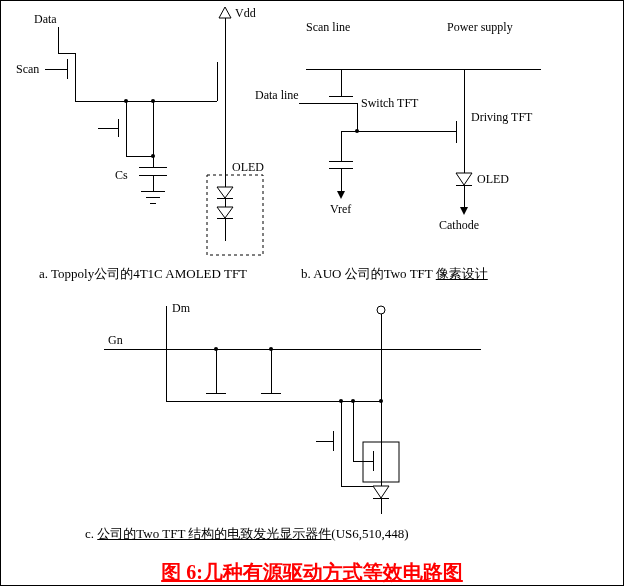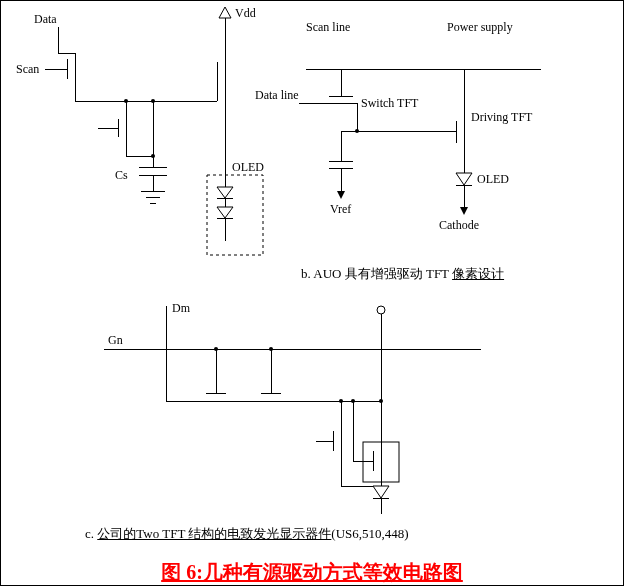--- a/index.html
+++ b/index.html
@@ -162,23 +162,24 @@
     <circle class="dot" cx="125" cy="53" r="2"></circle>
     <circle class="dot" cx="180" cy="53" r="2"></circle>
     <circle class="dot" cx="250" cy="105" r="2"></circle>
     <circle class="dot" cx="262" cy="105" r="2"></circle>
     <circle class="dot" cx="290" cy="105" r="2"></circle>
 
     <text x="81" y="16">Dm</text>
     <text x="17" y="48">Gn</text>
   </svg>
 
+  <div class="caption" style="left:38px;top:264px">a. Toppoly公司的4T1C AMOLED TFT</div>
 
   <div class="caption" style="left:300px;top:264px">
-    <span>b. AUO 具有增强驱动 TFT </span><span class="red-underline">像素设计</span>
+    <span>b. AUO 公司的Two TFT </span><span class="red-underline">像素设计</span>
   </div>
 
   <div class="caption" style="left:84px;top:524px">
     <span>c. </span><span class="red-underline">公司的Two TFT 结构的电致发光显示器件</span><span>(US6,510,448)</span>
   </div>
 
   <div id="figure-title">图 6:几种有源驱动方式等效电路图</div>
 
 </div>
 

